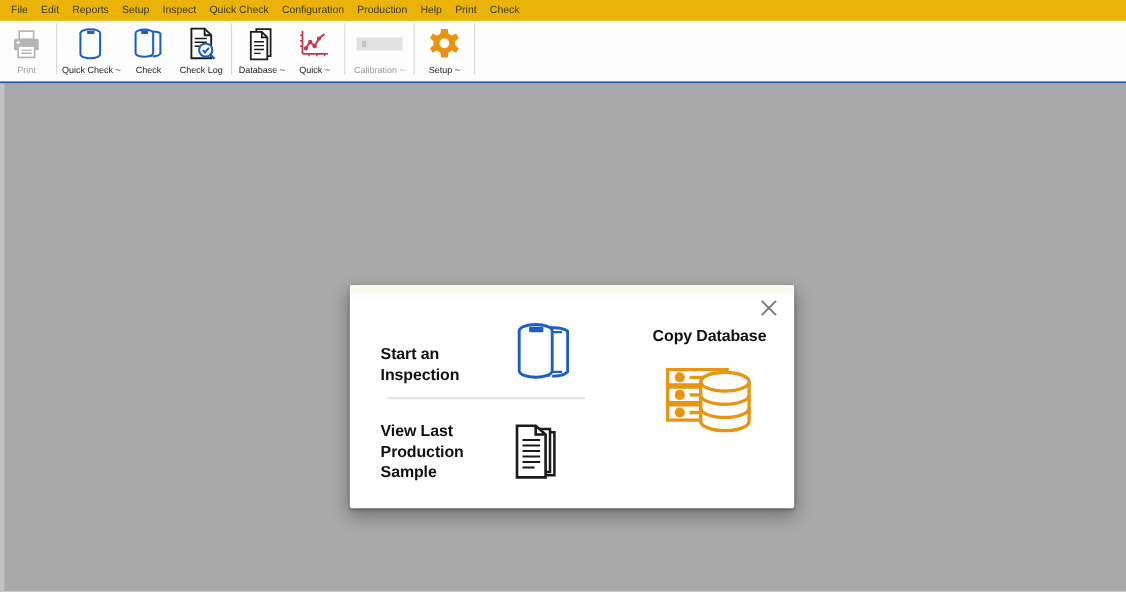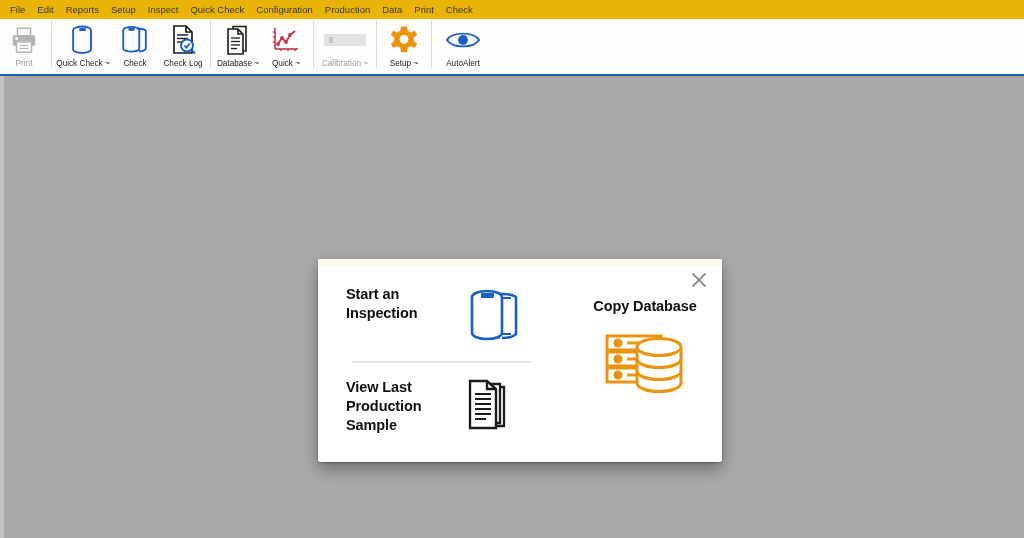--- a/index.html
+++ b/index.html
@@ -133,21 +133,21 @@
     height: 26px;
     display: flex;
     align-items: center;
     justify-content: center;
     cursor: default;
   }
 
   .opt-row {
     position: absolute;
     display: flex;
-    align-items: flex-start;
+    align-items: flex-end;
   }
   .opt-label {
     font-size: 14.5px;
     font-weight: bold;
     color: #101010;
     line-height: 19px;
     letter-spacing: -0.1px;
   }
   #opt-start { left: 28px; top: 26px; width: 185px; height: 66px; }
   #opt-start .opt-label { width: 120px; }
@@ -173,21 +173,21 @@
 
   <div id="menubar">
     <div class="menu-item">File</div>
     <div class="menu-item">Edit</div>
     <div class="menu-item">Reports</div>
     <div class="menu-item">Setup</div>
     <div class="menu-item">Inspect</div>
     <div class="menu-item">Quick Check</div>
     <div class="menu-item">Configuration</div>
     <div class="menu-item">Production</div>
-    <div class="menu-item">Data</div>
+    <div class="menu-item">Help</div>
     <div class="menu-item">Print</div>
     <div class="menu-item">Check</div>
   </div>
 
   <div id="toolbar">
 
     <div class="tool-btn disabled">
       <div class="tool-ico">
         <svg width="30" height="30" viewBox="0 0 32 32">
           <rect x="9" y="3.5" width="14" height="8" fill="#ffffff" stroke="#b4b4b4" stroke-width="1.6"></rect>
@@ -301,29 +301,20 @@
         <svg width="30" height="30" viewBox="0 0 32 32">
           <path d="M16 1.5 L19.2 1.5 L20 6.2 A10.6 10.6 0 0 1 23.2 8.1 L27.4 5.9 L30 10.4 L26.4 13.4 A10.6 10.6 0 0 1 26.4 17.1 L30 20.1 L27.4 24.6 L23.2 22.4 A10.6 10.6 0 0 1 20 24.3 L19.2 29 L12.8 29 L12 24.3 A10.6 10.6 0 0 1 8.8 22.4 L4.6 24.6 L2 20.1 L5.6 17.1 A10.6 10.6 0 0 1 5.6 13.4 L2 10.4 L4.6 5.9 L8.8 8.1 A10.6 10.6 0 0 1 12 6.2 L12.8 1.5 Z" fill="#e8940f"></path>
           <circle cx="16" cy="15.3" r="4.7" fill="#ffffff"></circle>
         </svg>
       </div>
       <div class="tool-lbl">Setup ~</div>
     </div>
 
     <div class="tool-sep"></div>
 
-    <div class="tool-btn wide">
-      <div class="tool-ico">
-        <svg width="36" height="26" viewBox="0 0 38 24">
-          <path d="M2 12 C8 3, 30 3, 36 12 C30 21, 8 21, 2 12 Z" fill="#ffffff" stroke="#1a5fc8" stroke-width="2"></path>
-          <circle cx="19" cy="12" r="5.2" fill="#1a5fc8"></circle>
-        </svg>
-      </div>
-      <div class="tool-lbl">AutoAlert</div>
-    </div>
 
   </div>
   <div id="toolbar-underline"></div>
 
   <div id="workarea">
 
     <div id="modal">
       <div id="modal-topband"></div>
 
       <div id="close-btn">

